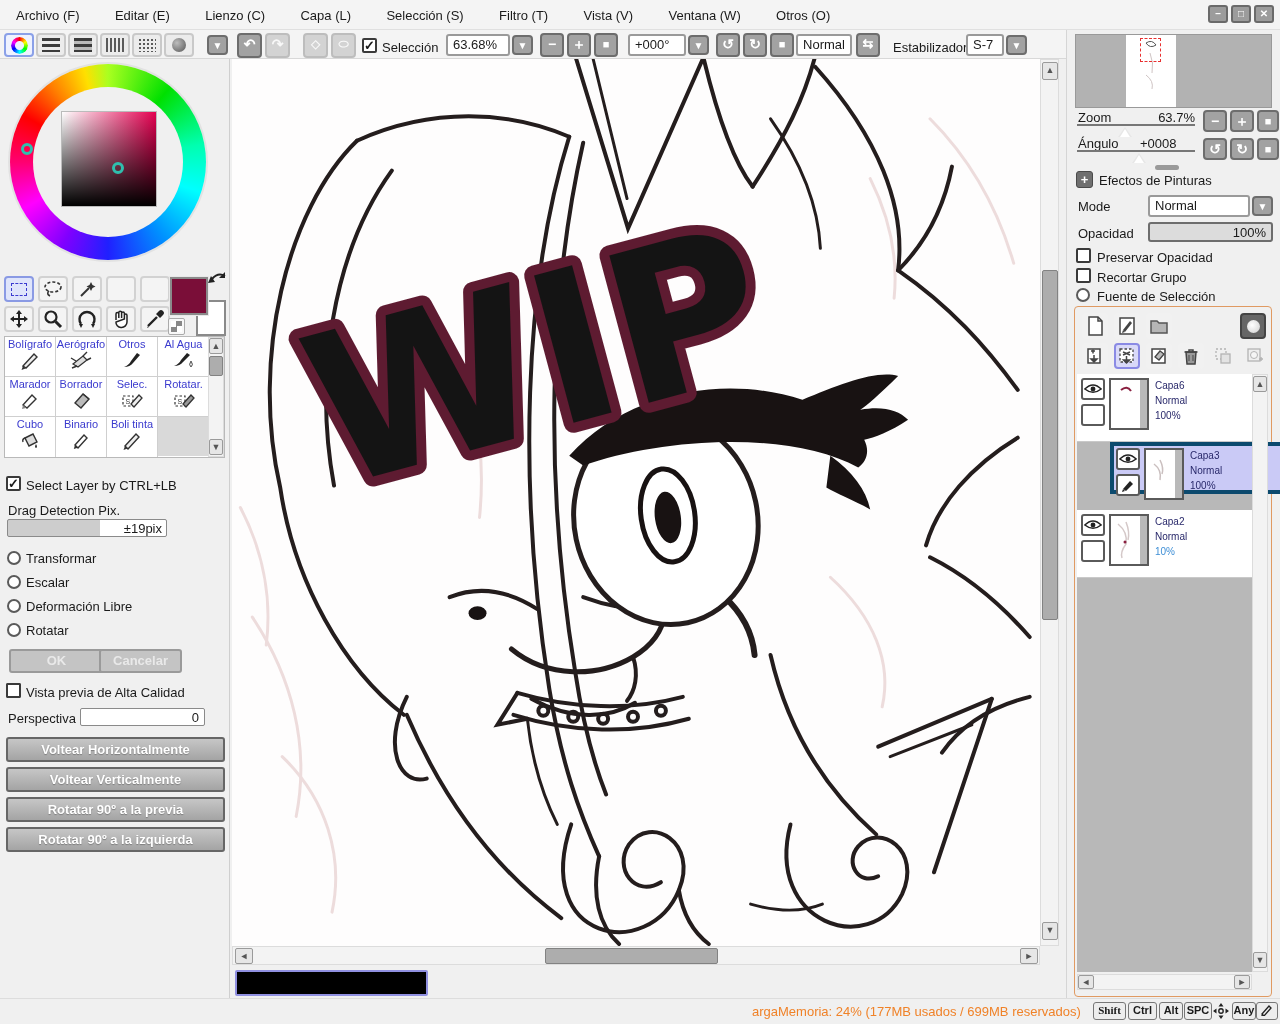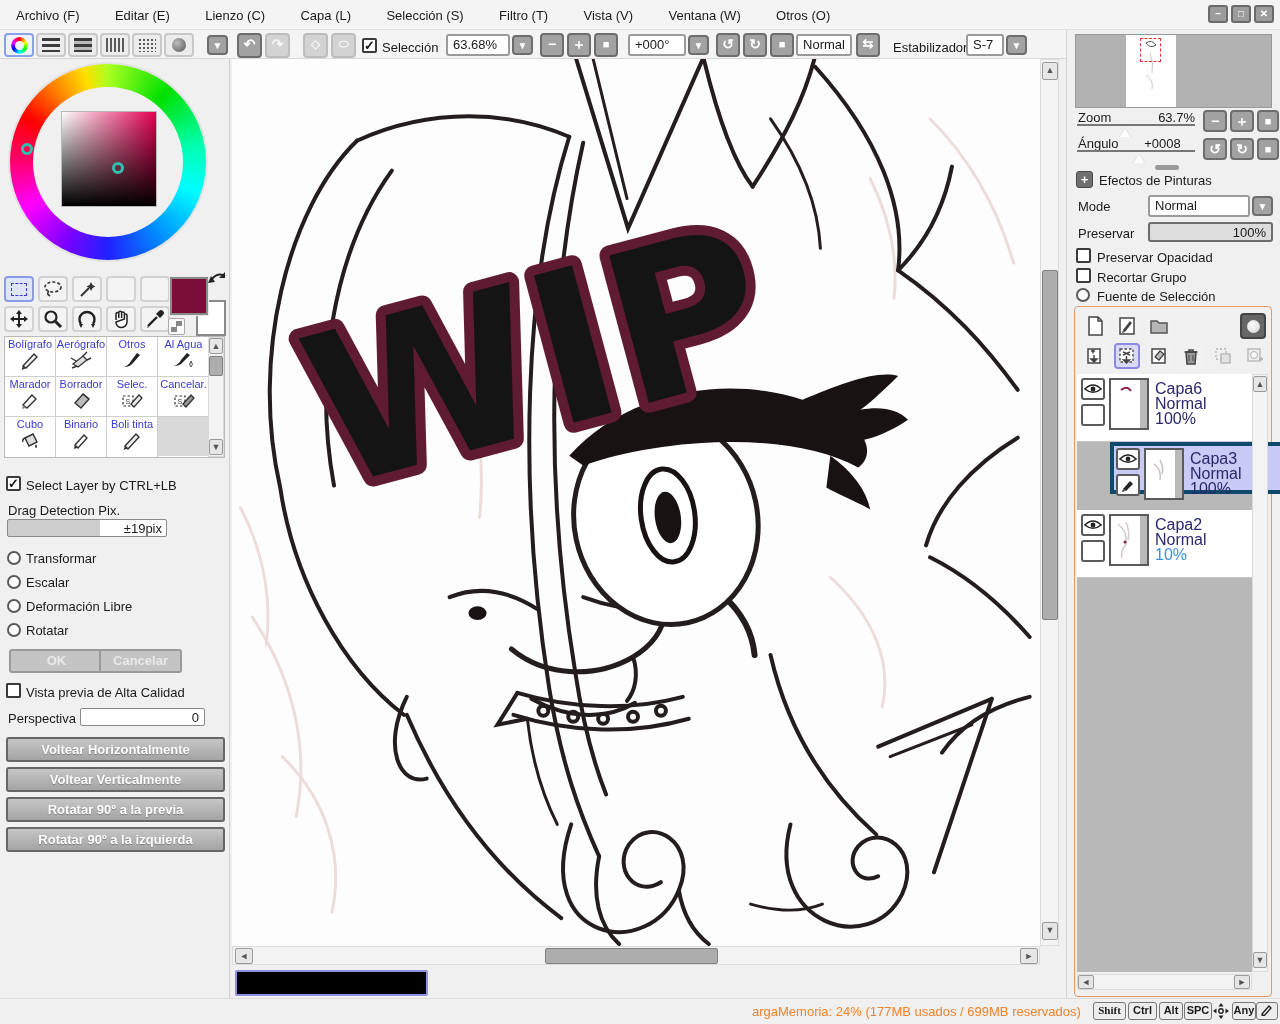--- a/index.html
+++ b/index.html
@@ -49,21 +49,21 @@
   .rp-sliderline{border-bottom:2px solid #777}
   .tri{width:0;height:0;border-left:7px solid transparent;border-right:7px solid transparent;
        border-bottom:10px solid #e7e7e7;position:absolute}
   .tri:after{content:""}
   .tri2{width:0;height:0;border-left:5px solid transparent;border-right:5px solid transparent;
         border-bottom:8px solid #fff;position:absolute;left:-5px;top:2px}
   .iconbtn{width:26px;height:26px;background:#f1f1f1;border:2px solid #f1f1f1;border-radius:4px;
            display:flex;align-items:center;justify-content:center}
   .iconbtn.sel{border-color:#8a8ae4;background:#d9d9f8}
   .iconbtn.dis{opacity:.35}
-  .layer-name{font-size:16px;color:#28286a}
+  .layer-name{font-size:10px;color:#28286a}
   .keybtn{height:18px;border:1px solid #777;border-radius:3px;background:#ededed;
           font-size:11px;font-weight:bold;text-align:center;line-height:15px}
   .eyebtn{width:24px;height:22px;background:#fff;border:2px solid #5a5a5a;border-radius:3px;
           display:flex;align-items:center;justify-content:center}
   .thumbbox{width:40px;height:52px;background:#fff;border:2px solid #5a5a5a;position:relative}
   .thumbbox .edge{position:absolute;right:0;top:0;width:7px;height:100%;background:#b9b9b9}
 </style>
 </head>
 <body>
 
@@ -248,21 +248,21 @@
 </div>
 <div class="abs bcell" style="left:107px;top:377px">
   <div class="bname">Selec.</div>
   <svg width="24" height="20" viewBox="0 0 24 20">
       <rect x="3" y="6" width="10" height="10" fill="none" stroke="#333" stroke-width="1.2" stroke-dasharray="2.5 2"></rect>
       <text x="5.5" y="14" font-size="7" fill="#333">S</text>
       <path d="M11 14 L19 5 L22 8 L14 17z" fill="#eee" stroke="#333" stroke-width="1.3"></path>
     </svg>
 </div>
 <div class="abs bcell" style="left:158px;top:377px;border-right:none">
-  <div class="bname">Cancelar.</div>
+  <div class="bname">Rotatar.</div>
   <svg width="24" height="20" viewBox="0 0 24 20">
       <rect x="3" y="6" width="10" height="10" fill="none" stroke="#333" stroke-width="1.2" stroke-dasharray="2.5 2"></rect>
       <text x="5.5" y="14" font-size="7" fill="#333">S</text>
       <path d="M11 14 L19 5 L22 8 L14 17z" fill="#999" stroke="#333" stroke-width="1.3"></path>
     </svg>
 </div>
 
 <div class="abs bcell" style="left:5px;top:417px;border-bottom:none">
   <div class="bname">Cubo</div>
   <svg width="22" height="20" viewBox="0 0 22 20">
@@ -423,39 +423,39 @@
 <span class="abs lbl13" style="left:1150px;top:110px;width:45px;text-align:right;display:inline-block">63.7%</span>
 <div class="abs rp-sliderline" style="left:1077px;top:112px;width:118px;height:14px"></div>
 <div class="abs tri" style="left:1118px;top:127px">
     <div class="tri2"></div>
   </div>
 <div class="abs tbtn" style="left:1203px;top:110px;width:24px;height:22px">−</div>
 <div class="abs tbtn" style="left:1230px;top:110px;width:24px;height:22px">＋</div>
 <div class="abs tbtn" style="left:1257px;top:110px;width:22px;height:22px;font-size:11px">■</div>
 
 <span class="abs lbl13" style="left:1078px;top:136px">Ángulo</span>
-<span class="abs lbl13" style="left:1140px;top:136px;width:45px;text-align:center;display:inline-block">+0008</span>
+<span class="abs lbl13" style="left:1140px;top:136px;width:45px;text-align:left;display:inline-block">+0008</span>
 <div class="abs rp-sliderline" style="left:1077px;top:138px;width:118px;height:14px"></div>
 <div class="abs tri" style="left:1132px;top:153px">
     <div class="tri2"></div>
   </div>
 <div class="abs tbtn" style="left:1203px;top:138px;width:24px;height:22px">↺</div>
 <div class="abs tbtn" style="left:1230px;top:138px;width:24px;height:22px">↻</div>
 <div class="abs tbtn" style="left:1257px;top:138px;width:22px;height:22px;font-size:11px">■</div>
 
 <div class="abs" style="left:1155px;top:165px;width:24px;height:5px;background:#9a9a9a;border-radius:3px"></div>
 
 <div class="abs" style="left:1076px;top:171px;width:17px;height:17px;background:#6f6f6f;border:1px solid #4a4a4a;border-radius:3px;color:#fff;font-weight:bold;text-align:center;line-height:15px;font-size:13px">+</div>
 <span class="abs lbl13" style="left:1099px;top:173px">Efectos de Pinturas</span>
 
 <span class="abs lbl13" style="left:1078px;top:199px">Mode</span>
 <div class="abs fld" style="left:1148px;top:195px;width:102px;height:22px">Normal</div>
 <div class="abs tbtn" style="left:1252px;top:196px;width:21px;height:20px;font-size:10px">▼</div>
 
-<span class="abs lbl13" style="left:1078px;top:226px">Preservar</span>
+<span class="abs lbl13" style="left:1078px;top:226px">Opacidad</span>
 <div class="abs" style="left:1148px;top:222px;width:125px;height:20px;background:#dcdcdc;border:2px solid #6d6d6d;border-radius:3px;text-align:right;padding:1px 5px;font-size:13px">100%</div>
 
 <div class="abs cb" style="left:1076px;top:248px"></div>
 <span class="abs lbl13" style="left:1097px;top:250px">Preservar Opacidad</span>
 <div class="abs cb" style="left:1076px;top:268px"></div>
 <span class="abs lbl13" style="left:1097px;top:270px">Recortar Grupo</span>
 <div class="abs radio" style="left:1076px;top:288px"></div>
 <span class="abs lbl13" style="left:1097px;top:289px">Fuente de Selección</span>
 
 <div class="abs" style="left:1074px;top:306px;width:198px;height:691px;border:1px solid #e09a62;border-radius:4px;background:#f0f0f0"></div>

